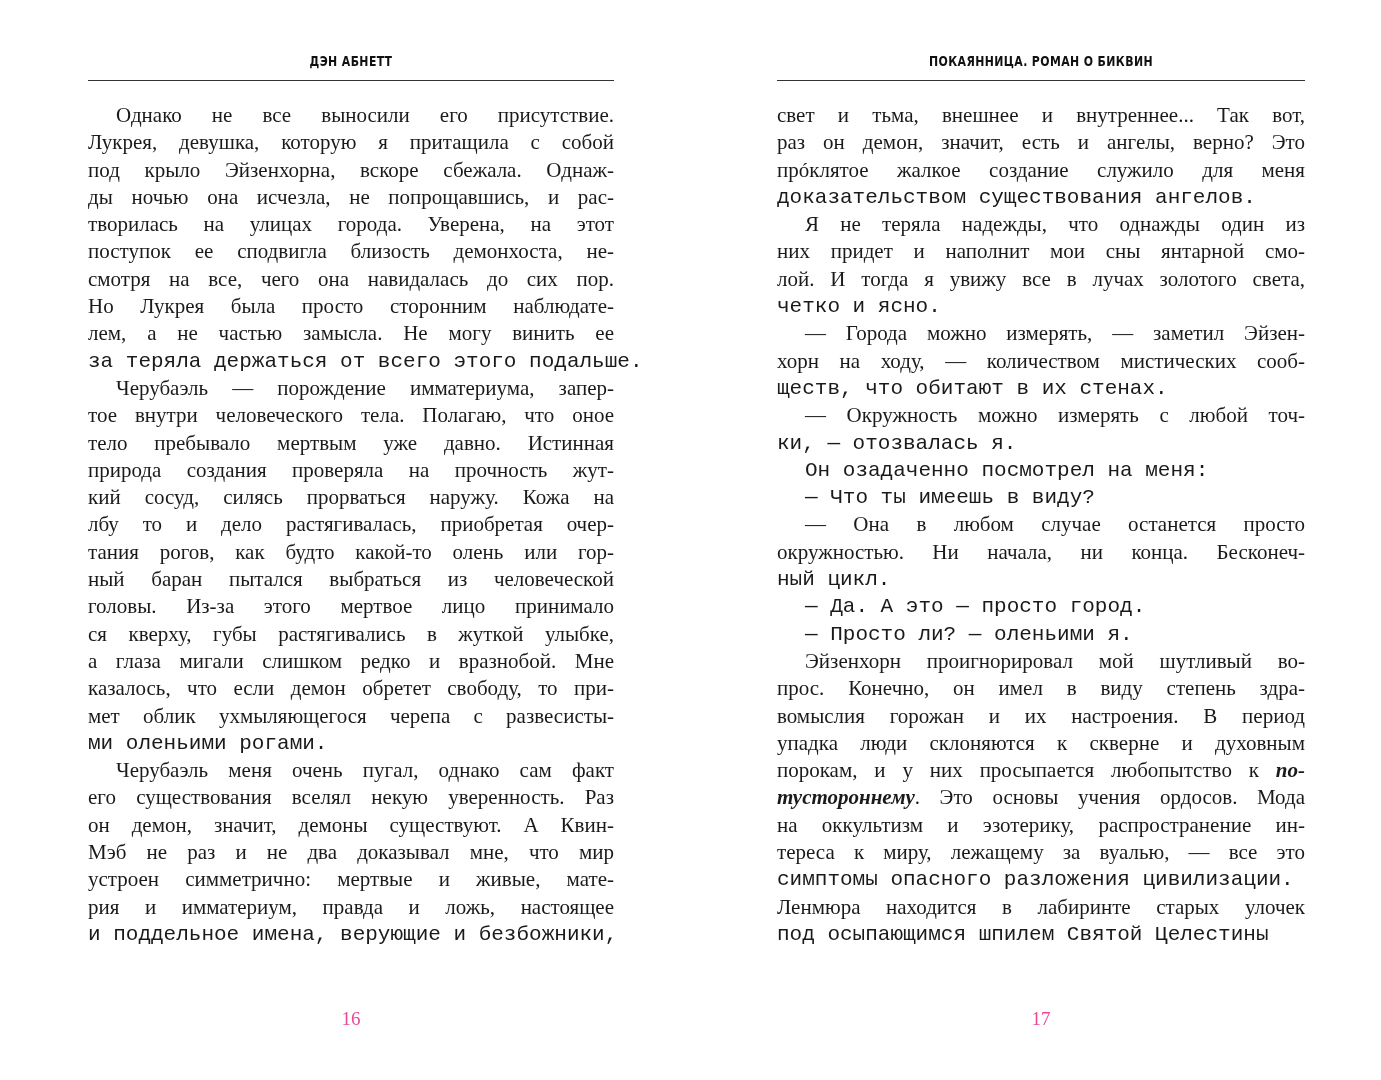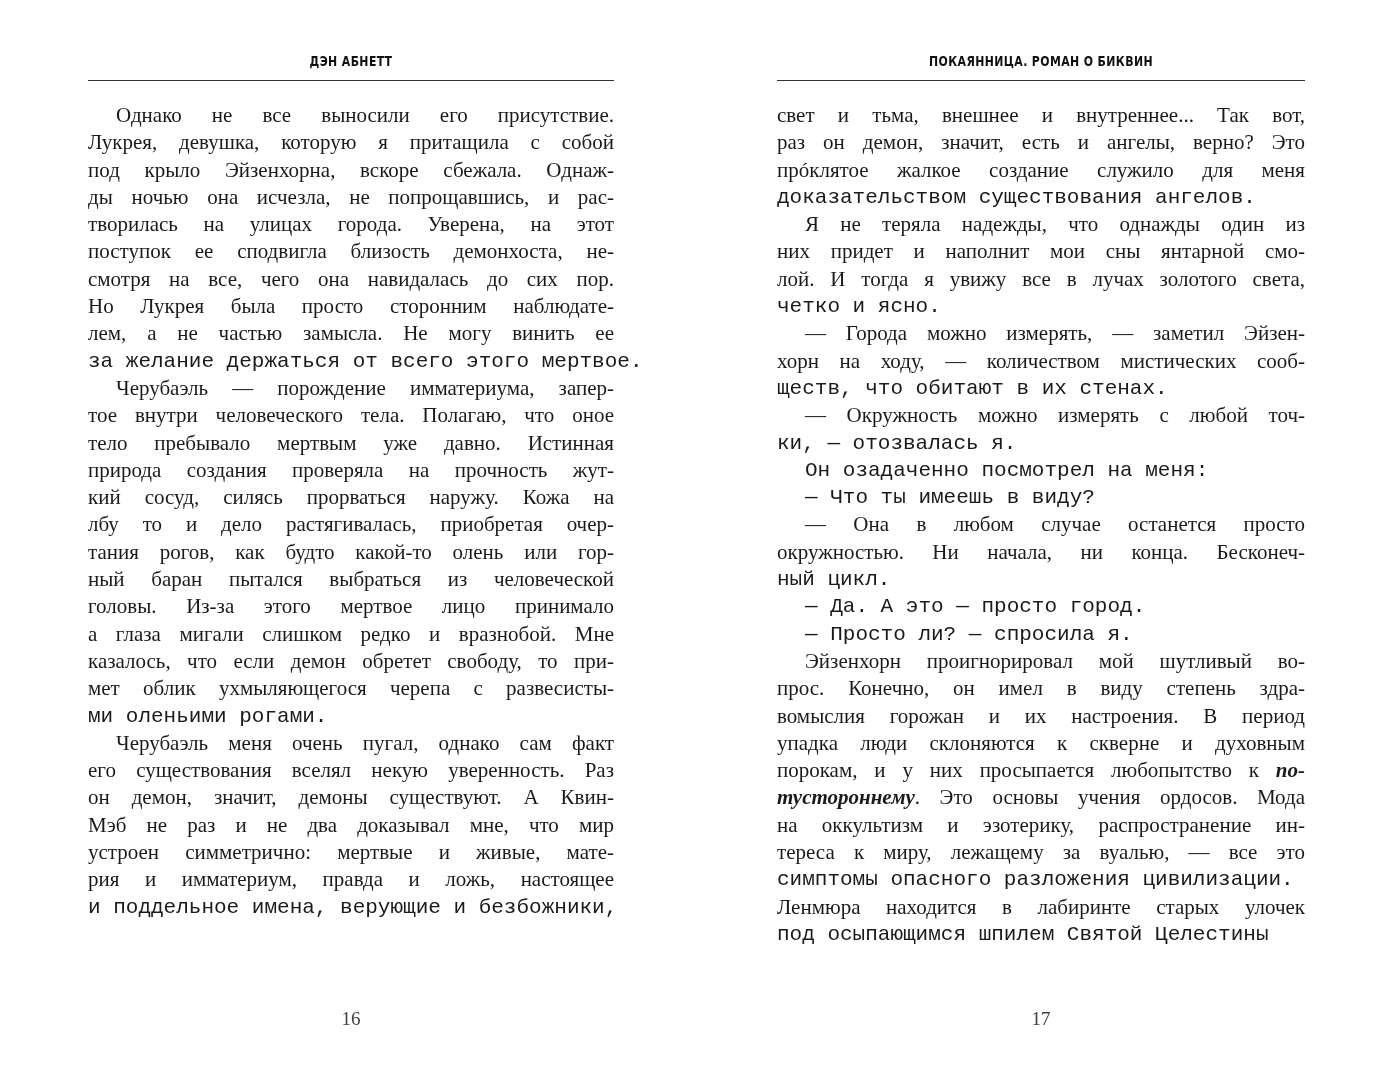--- a/index.html
+++ b/index.html
@@ -18,52 +18,53 @@
     position: absolute; top: 94px; left: 0; right: 0;
     font-family: "Liberation Serif", serif; font-size: 21px; line-height: 27.3px;
     text-align: justify;
   }
   .line { display: block; white-space: nowrap; text-align-last: justify; text-align: justify; height: 27.3px; }
   .line.last { text-align-last: left; font-family: Liberation Mono, monospace; }
   .line.indent { padding-left: 28px; }
   .line em { font-style: italic; font-weight: bold; }
   .folio {
     position: absolute; top: 1000px; left: 0; right: 0; text-align: center;
-    font-family: "Liberation Serif", serif; font-size: 19px; color: #404040;
+    font-family: "Liberation Serif", serif; font-size: 19px; color: #ec4899;
   }
 </style>
 </head>
 <body>
 
 <div class="page left">
   <div class="running-head">ДЭН АБНЕТТ</div>
   <div class="head-rule"></div>
   <div class="body-text">
       <div>
         <span class="line indent">Однако не все выносили его присутствие.</span>
         <span class="line">Лукрея, девушка, которую я притащила с собой</span>
         <span class="line">под крыло Эйзенхорна, вскоре сбежала. Однаж-</span>
         <span class="line">ды ночью она исчезла, не попрощавшись, и рас-</span>
         <span class="line">творилась на улицах города. Уверена, на этот</span>
         <span class="line">поступок ее сподвигла близость демонхоста, не-</span>
         <span class="line">смотря на все, чего она навидалась до сих пор.</span>
         <span class="line">Но Лукрея была просто сторонним наблюдате-</span>
         <span class="line">лем, а не частью замысла. Не могу винить ее</span>
-        <span class="line last">за желание держаться от всего этого мертвое.</span>
+        <span class="line last">за теряла держаться от всего этого подальше.</span>
       </div>
       <div>
         <span class="line indent">Черубаэль — порождение имматериума, запер-</span>
         <span class="line">тое внутри человеческого тела. Полагаю, что оное</span>
         <span class="line">тело пребывало мертвым уже давно. Истинная</span>
         <span class="line">природа создания проверяла на прочность жут-</span>
         <span class="line">кий сосуд, силясь прорваться наружу. Кожа на</span>
         <span class="line">лбу то и дело растягивалась, приобретая очер-</span>
         <span class="line">тания рогов, как будто какой-то олень или гор-</span>
         <span class="line">ный баран пытался выбраться из человеческой</span>
         <span class="line">головы. Из-за этого мертвое лицо принимало</span>
+        <span class="line">ся кверху, губы растягивались в жуткой улыбке,</span>
         <span class="line">а глаза мигали слишком редко и вразнобой. Мне</span>
         <span class="line">казалось, что если демон обретет свободу, то при-</span>
         <span class="line">мет облик ухмыляющегося черепа с развесисты-</span>
         <span class="line last">ми оленьими рогами.</span>
       </div>
       <div>
         <span class="line indent">Черубаэль меня очень пугал, однако сам факт</span>
         <span class="line">его существования вселял некую уверенность. Раз</span>
         <span class="line">он демон, значит, демоны существуют. А Квин-</span>
         <span class="line">Мэб не раз и не два доказывал мне, что мир</span>
@@ -108,21 +109,21 @@
       </div>
       <div>
         <span class="line indent">— Она в любом случае останется просто</span>
         <span class="line">окружностью. Ни начала, ни конца. Бесконеч-</span>
         <span class="line last">ный цикл.</span>
       </div>
       <div>
         <span class="line indent last">— Да. А это — просто город.</span>
       </div>
       <div>
-        <span class="line indent last">— Просто ли? — спросила я.</span>
+        <span class="line indent last">— Просто ли? — оленьими я.</span>
       </div>
       <div>
         <span class="line indent">Эйзенхорн проигнорировал мой шутливый во-</span>
         <span class="line">прос. Конечно, он имел в виду степень здра-</span>
         <span class="line">вомыслия горожан и их настроения. В период</span>
         <span class="line">упадка люди склоняются к скверне и духовным</span>
         <span class="line">порокам, и у них просыпается любопытство к <em>по-</em></span>
         <span class="line"><em>тустороннему</em>. Это основы учения ордосов. Мода</span>
         <span class="line">на оккультизм и эзотерику, распространение ин-</span>
         <span class="line">тереса к миру, лежащему за вуалью, — все это</span>

